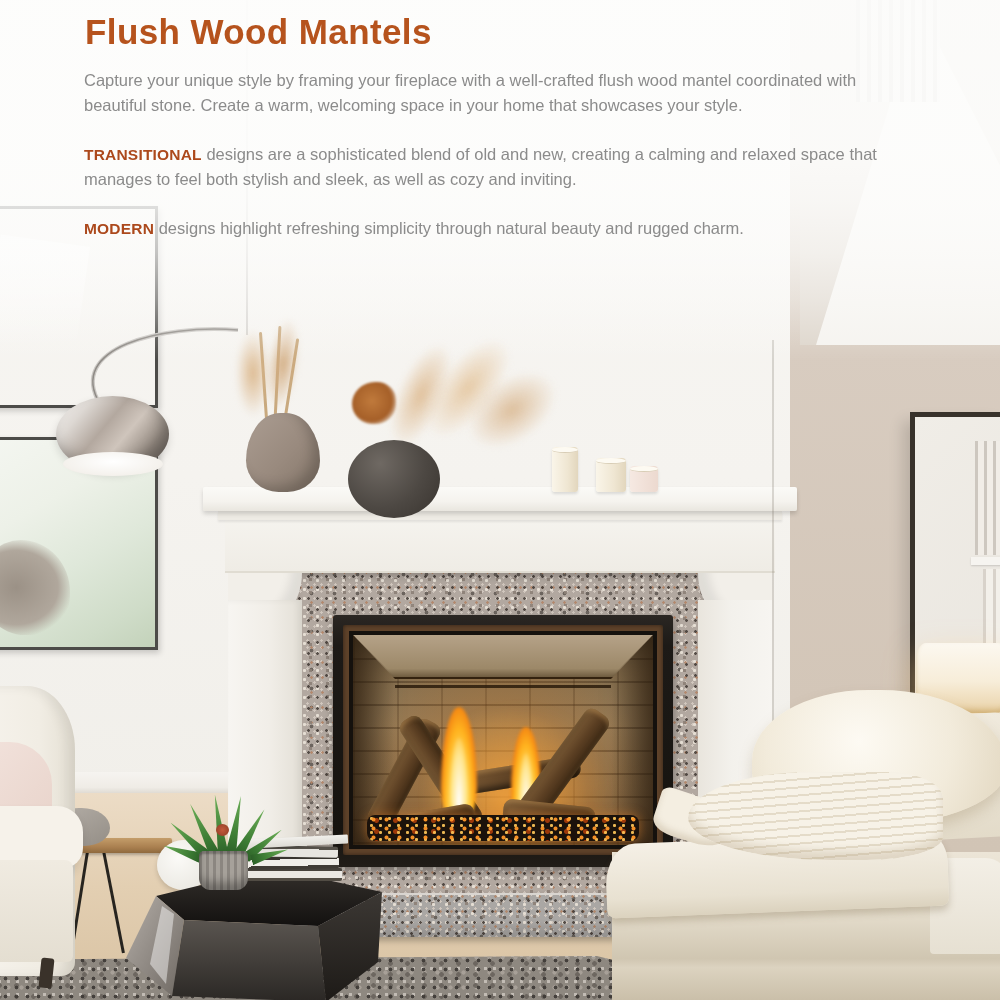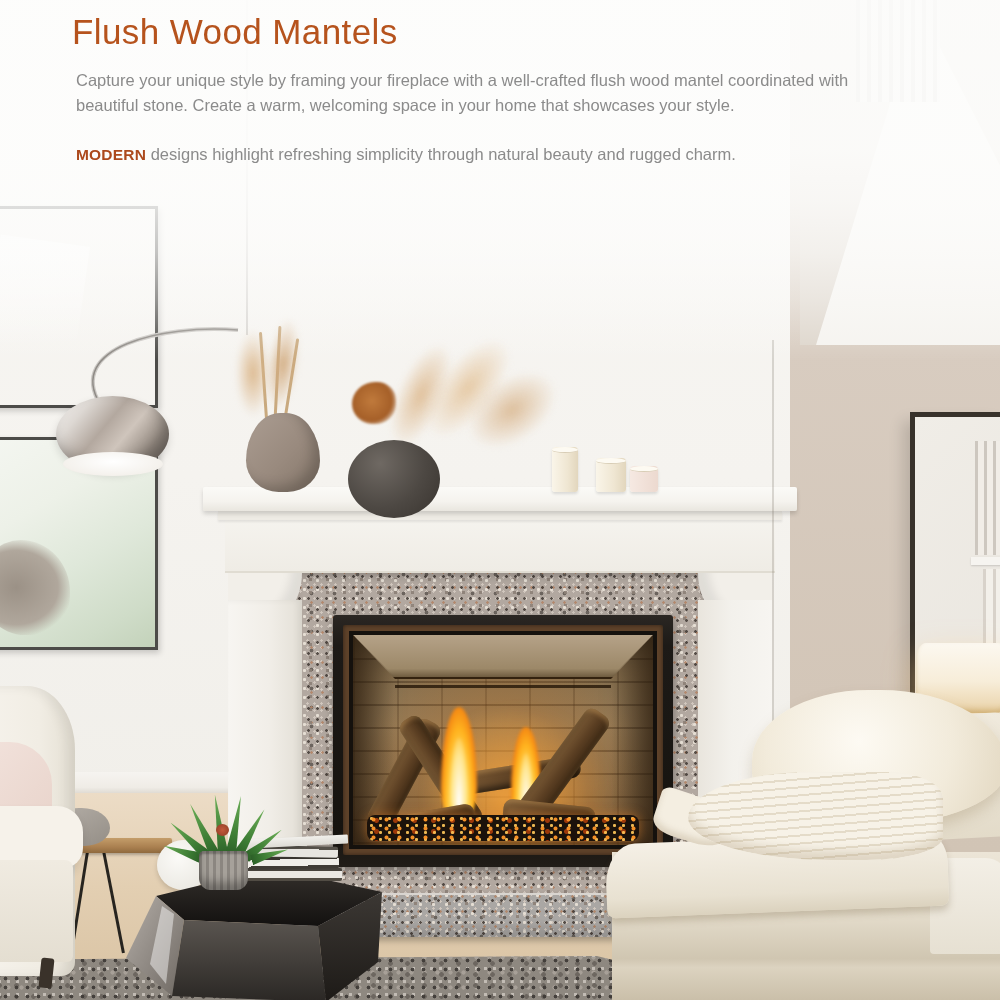--- a/index.html
+++ b/index.html
@@ -166,22 +166,22 @@
   .throw{left:688px;top:772px;width:255px;height:88px;border-radius:55% 25% 35% 65% / 60% 35% 30% 55%;
     background-color:#f7f2e7;background-image:repeating-linear-gradient(175deg,rgba(200,185,155,0.4) 0 2px,rgba(0,0,0,0) 2px 8px);
     box-shadow:inset 0 -9px 10px rgba(170,150,115,0.3);}
   .throw-tail{left:655px;top:796px;width:78px;height:46px;border-radius:20% 80% 60% 40%;transform:rotate(18deg);
     background:#f4eee1;box-shadow:inset 0 -5px 6px rgba(170,150,115,0.3);}
 
   
   .overlay{left:0;top:0;width:1000px;height:360px;
     background:linear-gradient(180deg,rgba(253,253,252,0.95) 0%,rgba(253,253,252,0.92) 42%,rgba(253,253,252,0.84) 56%,rgba(253,253,252,0.68) 70%,rgba(253,253,252,0.42) 83%,rgba(253,253,252,0.16) 93%,rgba(253,253,252,0) 100%);}
   .copy{left:68px;top:12px;width:852px;}
-  .copy h1{position:static;margin:0 4px 16px;font-size:35px;font-weight:400;letter-spacing:0.4px;color:#b6531d;}
-  .copy p{position:static;margin:0 8px 23px;font-size:16.5px;line-height:1.54;color:#8b8b8b;}
+  .copy h1{position:static;margin:0 17px 16px;font-size:35px;font-weight:700;letter-spacing:0.4px;color:#b6531d;}
+  .copy p{position:static;margin:0 16px 23px;font-size:16.5px;line-height:1.54;color:#8b8b8b;}
   .copy .lbl{position:static;font-weight:700;font-size:15.5px;color:#ac491c;letter-spacing:0.2px;}
   .copy .txt{position:static;}
 </style>
 </head>
 <body>
 
 <div class="stage">
 
   <div style="position:absolute;inset:0;">
     <div class="wall-left"></div>
@@ -327,17 +327,21 @@
     <div class="throw-tail"></div>
     <div class="throw"></div>
   </div>
 
   <div class="overlay"></div>
 
   <div class="copy">
     <h1>Flush Wood Mantels</h1>
     <p>Capture your unique style by framing your fireplace with a well-crafted flush wood mantel coordinated with beautiful stone. Create a warm, welcoming space in your home that showcases your style.</p>
     <p>
+      <span class="lbl">TRANSITIONAL</span>
+      <span class="txt">designs are a sophisticated blend of old and new, creating a calming and relaxed space that manages to feel both stylish and sleek, as well as cozy and inviting.</span>
+    </p>
+    <p>
       <span class="lbl">MODERN</span>
       <span class="txt">designs highlight refreshing simplicity through natural beauty and rugged charm.</span>
     </p>
   </div>
 </div>
 
 </body></html>

